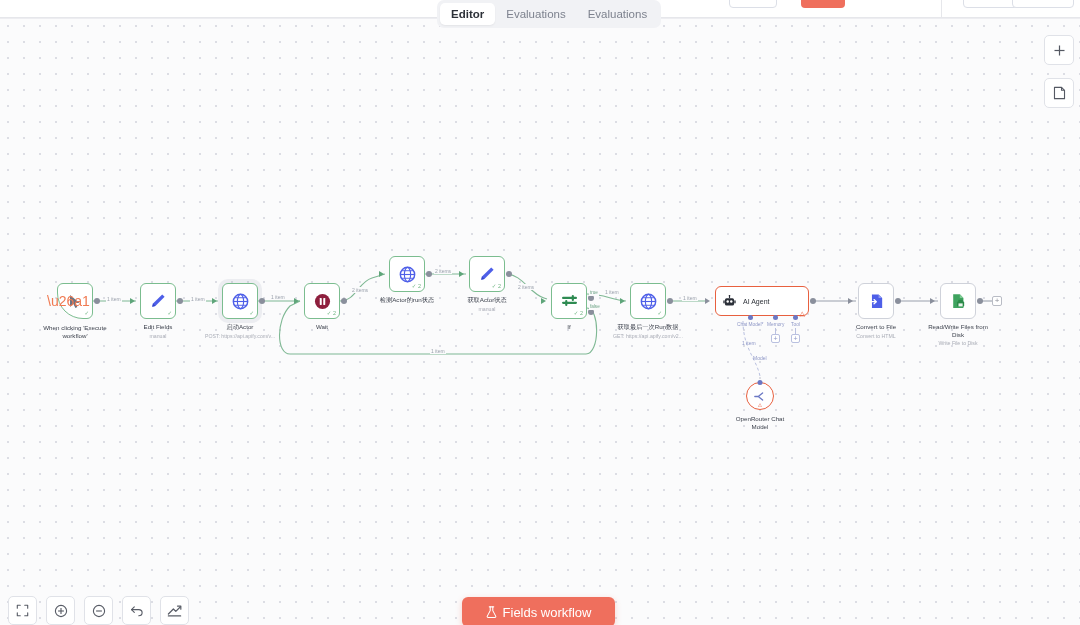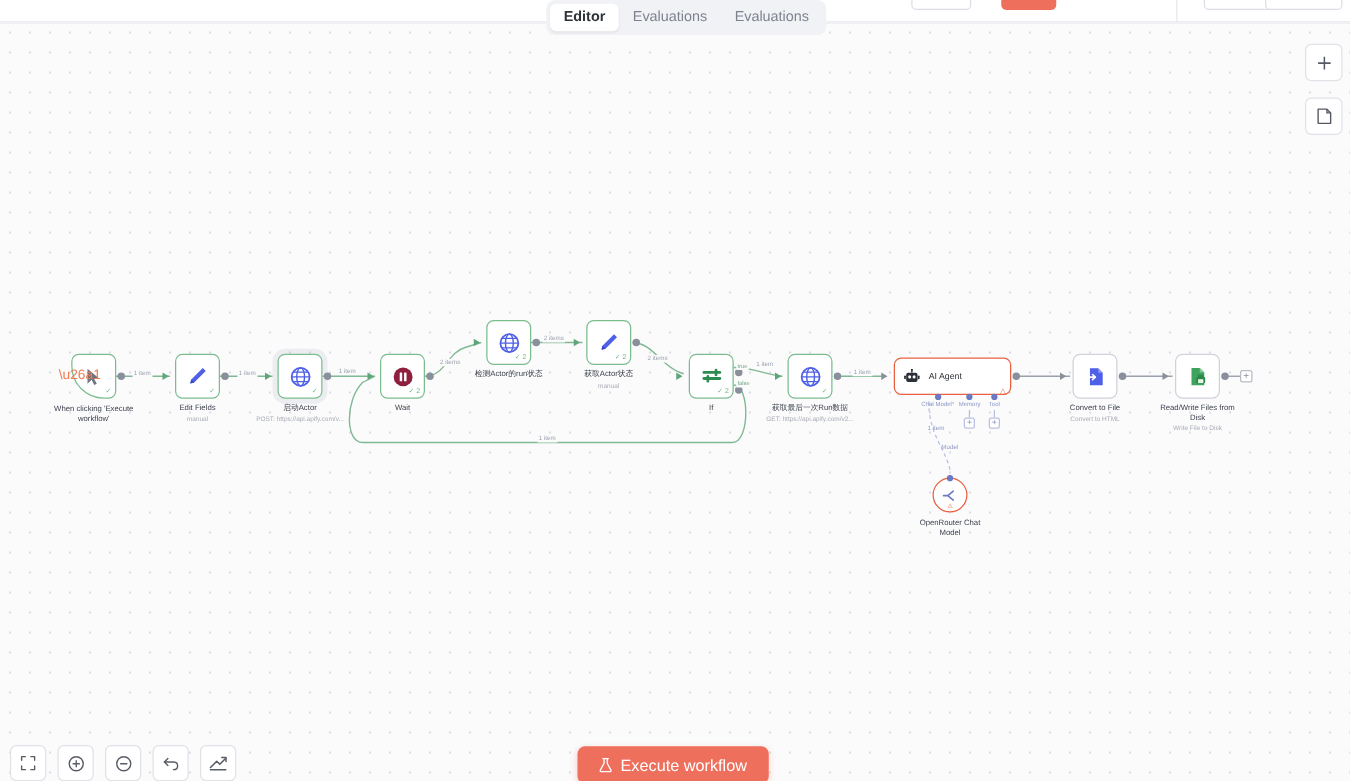--- a/index.html
+++ b/index.html
@@ -116,21 +116,21 @@
     background: #8a8f9c; top: 50%; right: -8px; transform: translateY(-50%);
   }
   .arrow-in {
     position: absolute; top: 50%; left: -11px; transform: translateY(-50%);
     width: 0; height: 0; border-top: 3.5px solid transparent;
     border-bottom: 3.5px solid transparent; border-left: 5px solid #5fa57a;
   }
   .arrow-in.gray { border-left-color: #8a8f9c; }
 
   
-  .bolt { position: absolute; left: -11px; top: 50%; transform: translateY(-50%); font-size: 11px; color: #f07a52; line-height: 9px; }
+  .bolt { position: absolute; left: -11px; top: 50%; transform: translateY(-50%); font-size: 14px; color: #f07a52; line-height: 9px; }
 
   
   .subconn { position: absolute; z-index: 13; }
   .subconn .pin { width: 5px; height: 5px; background: #6b78c4; border-radius: 50%; }
   .subconn .stem { width: 1px; height: 11px; background: #b9c0e0; margin-left: 2px; }
   .subconn .lbl { font-size: 4.8px; color: #8d96c6; white-space: nowrap; line-height: 6px; }
   .subconn .plusbox {
     width: 9px; height: 9px; border: 1px solid #b9c0e0; border-radius: 2px;
     display: flex; align-items: center; justify-content: center;
     font-size: 7px; color: #8d96c6; background: #fff; line-height: 7px;
@@ -462,17 +462,17 @@
           <line x1="1.4" y1="12.8" x2="14.6" y2="12.8" stroke="#585c66" stroke-width="1.3" stroke-linecap="round"></line>
         </svg>
       </div>
     </div>
 
     <div class="exec-btn">
       <svg width="11" height="12" viewBox="0 0 12 13">
         <path d="M4.6,0.9 L4.6,5 L1.4,11 C1,11.8 1.5,12.4 2.3,12.4 L9.7,12.4 C10.5,12.4 11,11.8 10.6,11 L7.4,5 L7.4,0.9" fill="none" stroke="#fff" stroke-width="1.15" stroke-linecap="round" stroke-linejoin="round"></path>
         <line x1="3.6" y1="0.9" x2="8.4" y2="0.9" stroke="#fff" stroke-width="1.15" stroke-linecap="round"></line>
       </svg>
-      <span>Execute workflow</span>
+      <span>Fields workflow</span>
     </div>
 
   </div>
 </div>
 
 </body></html>

